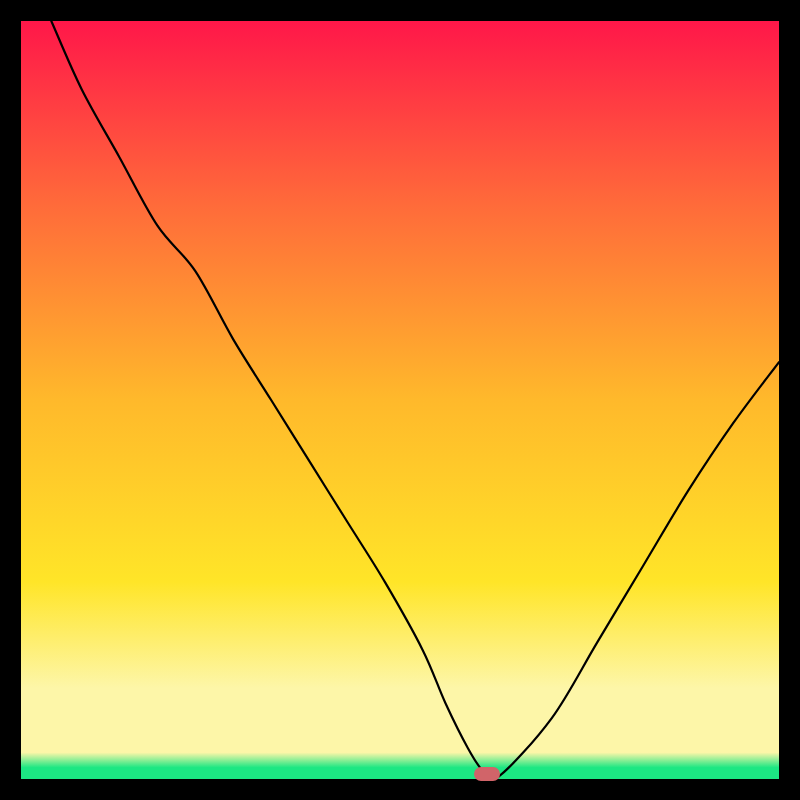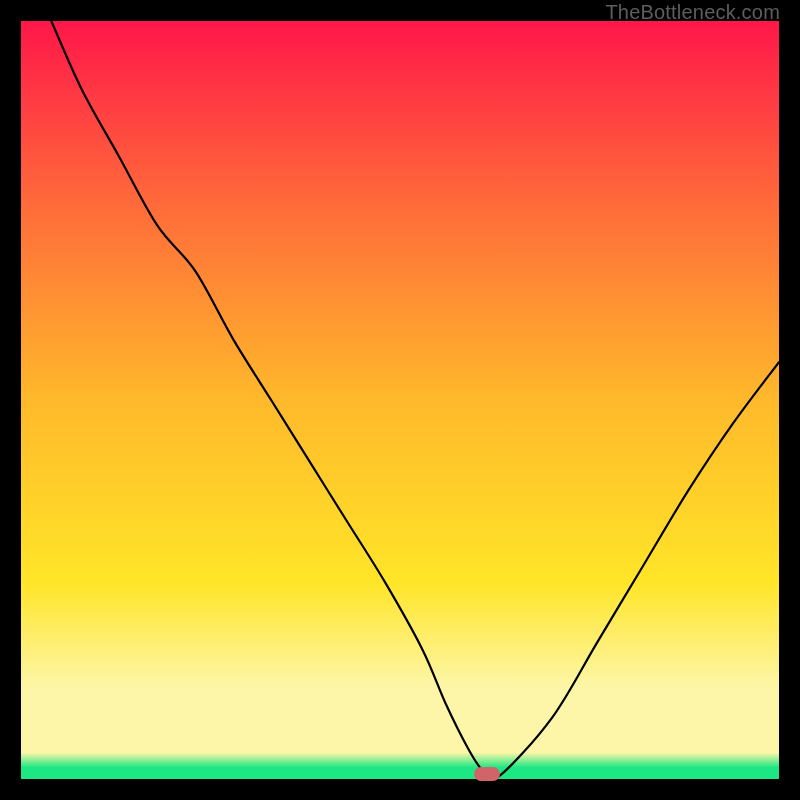--- a/index.html
+++ b/index.html
@@ -74,14 +74,13 @@
       <rect x="0" y="0" width="758" height="758" fill="url(#bg-grad)"></rect>
     </svg>
 
     <svg class="curve-svg" viewBox="0 0 758 758" preserveAspectRatio="none">
       <path id="curve-path" d="M 30.32 0.00 C 35.37 11.37, 49.27 45.48, 60.64 68.22 C 72.01 90.96, 85.91 113.70, 98.54 136.44 C 111.17 159.18, 123.81 185.71, 136.44 204.66 C 149.07 223.61, 161.71 231.19, 174.34 250.14 C 186.97 269.09, 199.61 296.88, 212.24 318.36 C 224.87 339.84, 237.51 358.79, 250.14 379.00 C 262.77 399.21, 275.41 419.43, 288.04 439.64 C 300.67 459.85, 313.31 480.07, 325.94 500.28 C 338.57 520.49, 351.21 539.44, 363.84 560.92 C 376.47 582.40, 391.63 608.93, 401.74 629.14 C 411.85 649.35, 416.90 665.78, 424.48 682.20 C 432.06 698.62, 440.90 716.31, 447.22 727.68 C 453.54 739.05, 457.33 745.75, 462.38 750.42 C 467.43 755.09, 466.17 764.57, 477.54 755.73 C 488.91 746.88, 514.18 719.72, 530.60 697.36 C 547.02 675.00, 560.92 646.83, 576.08 621.56 C 591.24 596.29, 606.40 571.03, 621.56 545.76 C 636.72 520.49, 651.88 493.96, 667.04 469.96 C 682.20 445.96, 697.36 423.22, 712.52 401.74 C 727.68 380.26, 750.42 351.21, 758.00 341.10" fill="none" stroke-width="2.2" stroke-linejoin="round" stroke-linecap="round" stroke="#000000"></path>
     </svg>
 
     <div id="marker" class="marker" style="left: 453.17px; top: 746.452px; background: rgb(209, 100, 105);"></div>
   </div>
 
-  <div class="watermark">TheBottleneck.com</div>
 </div>
 
 </body></html>

